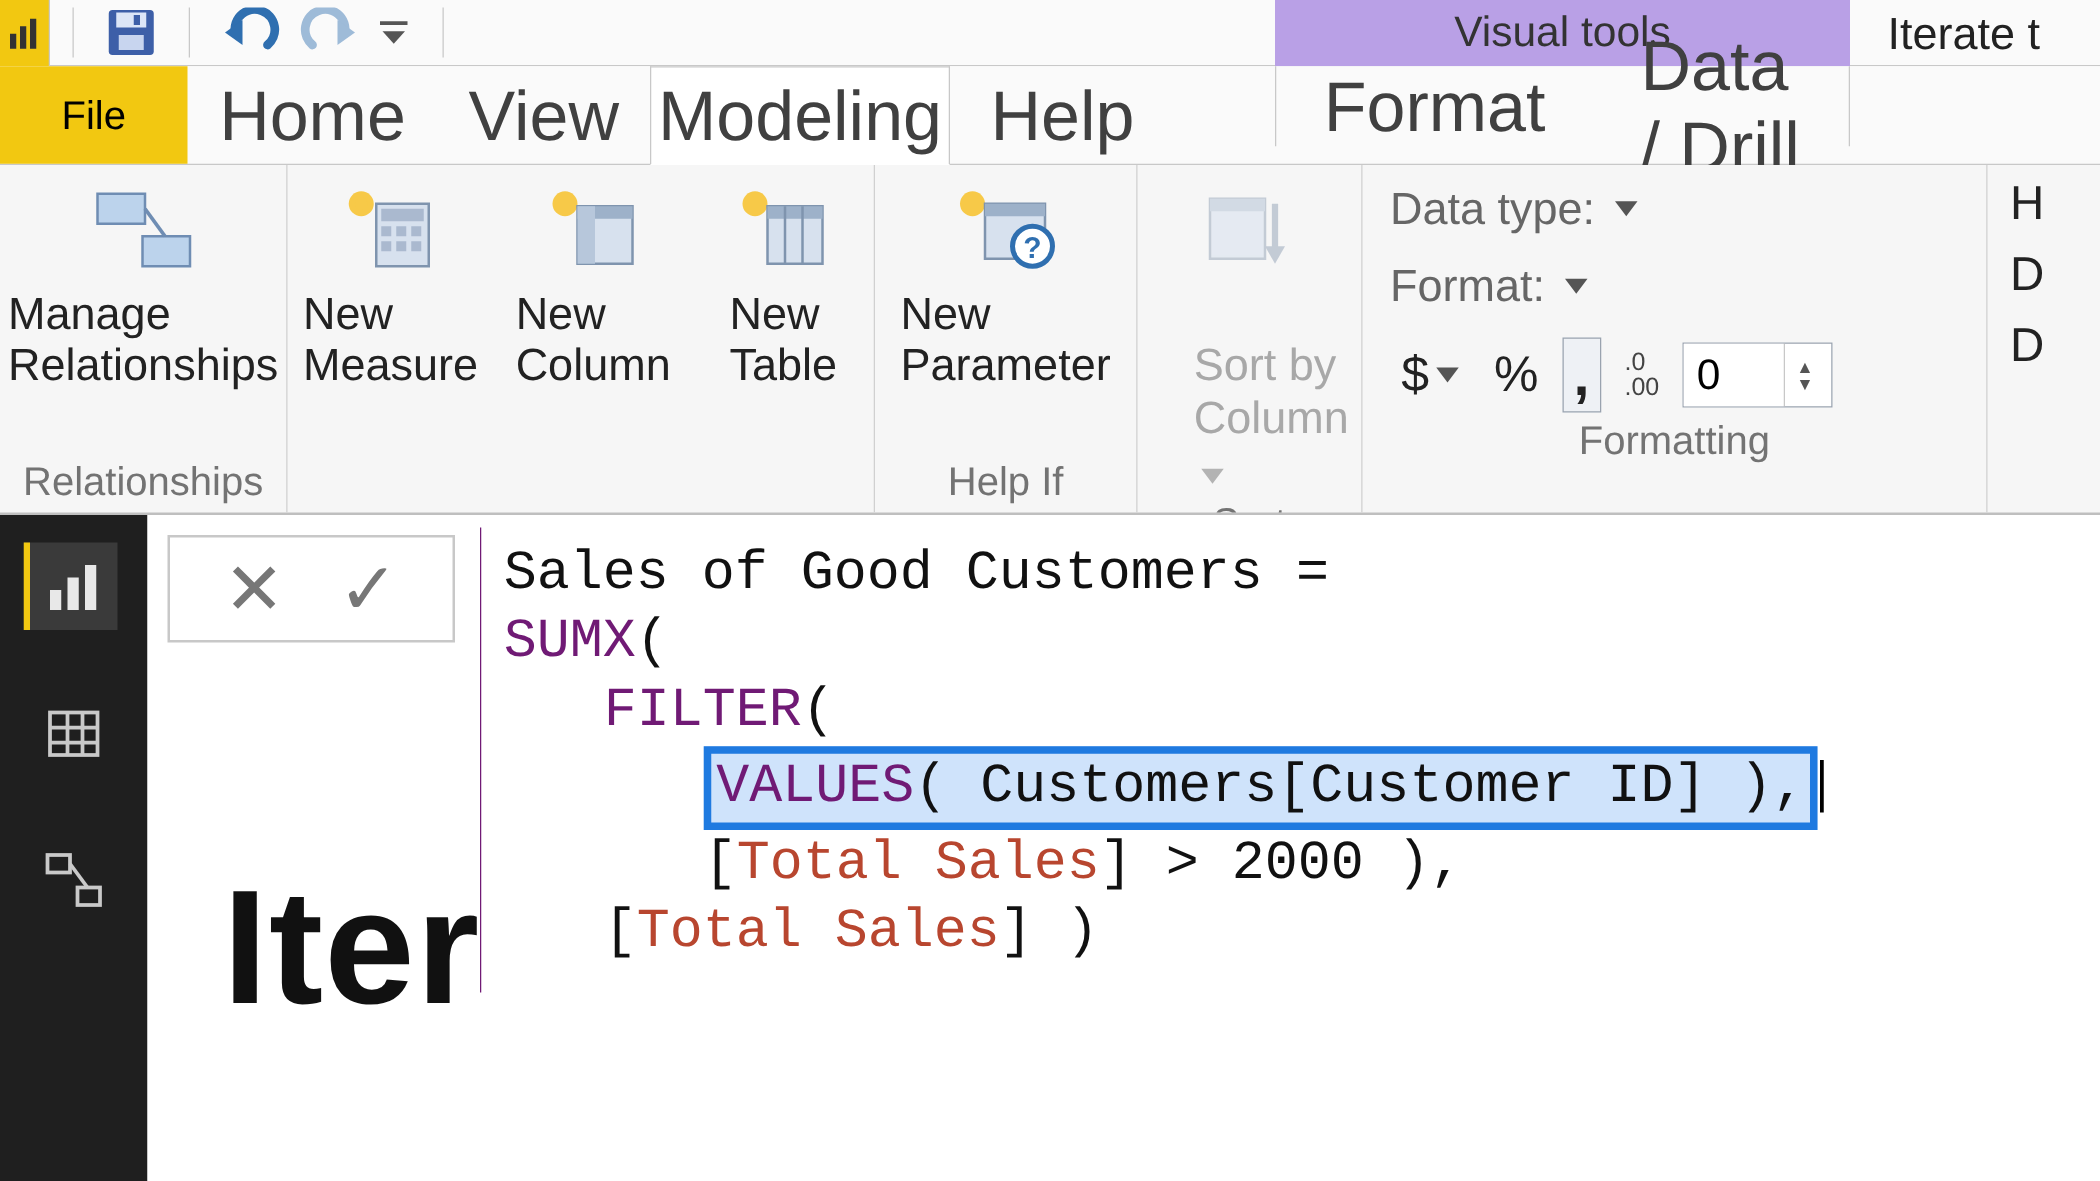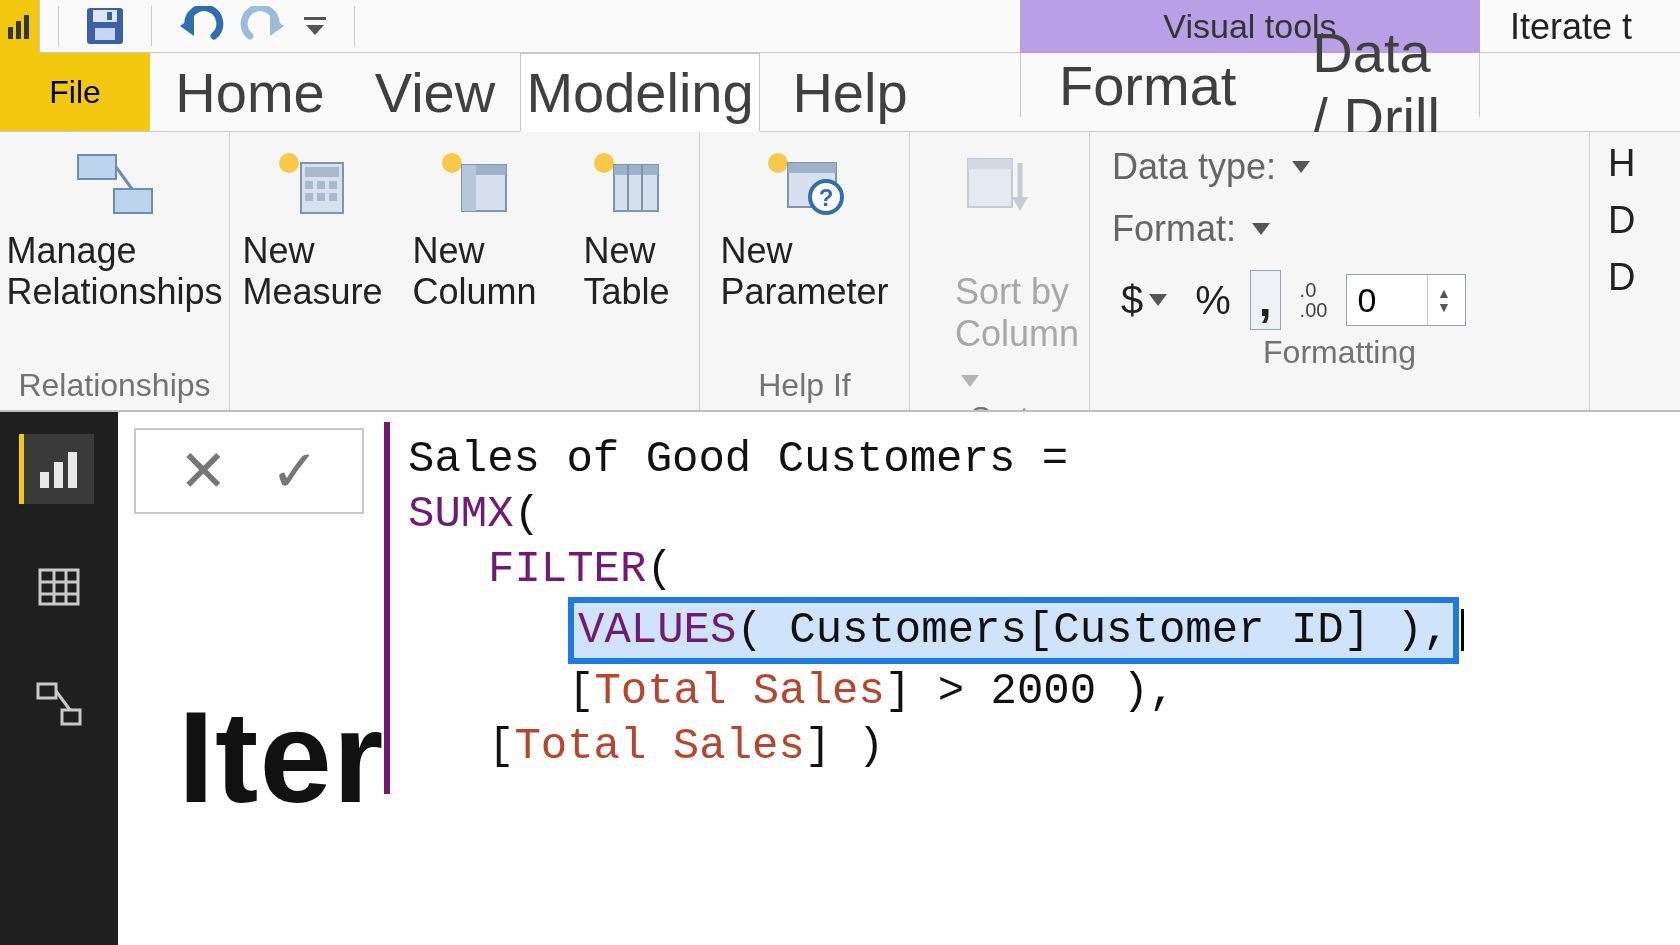--- a/index.html
+++ b/index.html
@@ -277,21 +277,21 @@
     position:absolute;
     left: 250px;
     top: 0;
     right: 0;
     background:#fff;
     font-family: Consolas, "Courier New", monospace;
     font-size: 44px;
     line-height: 1.25;
     color:#111;
     padding: 10px 20px 20px 18px;
-    border-left: 6px solid #701a75;
+    border-left: 1px solid #701a75;
     min-height: 340px;
   }
   .tok-fn { color:#701a75; font-weight:500; }
   .tok-meas { color:#b8462f; }
   .sel-box {
     border: 6px solid #1f7ae0;
     background: #cfe3fb;
     display: inline-block;
     padding: 0 4px;
   }

